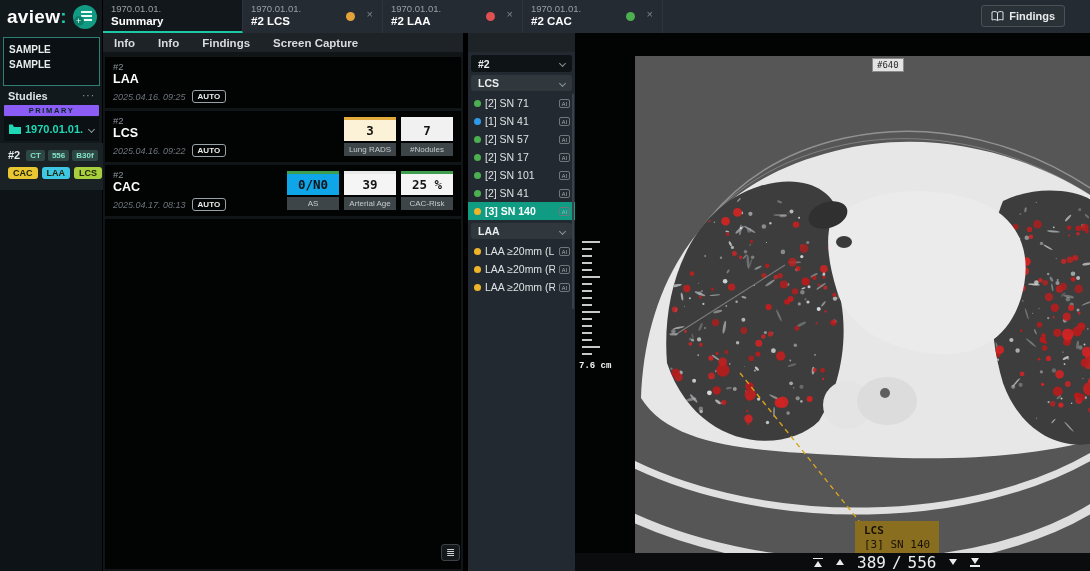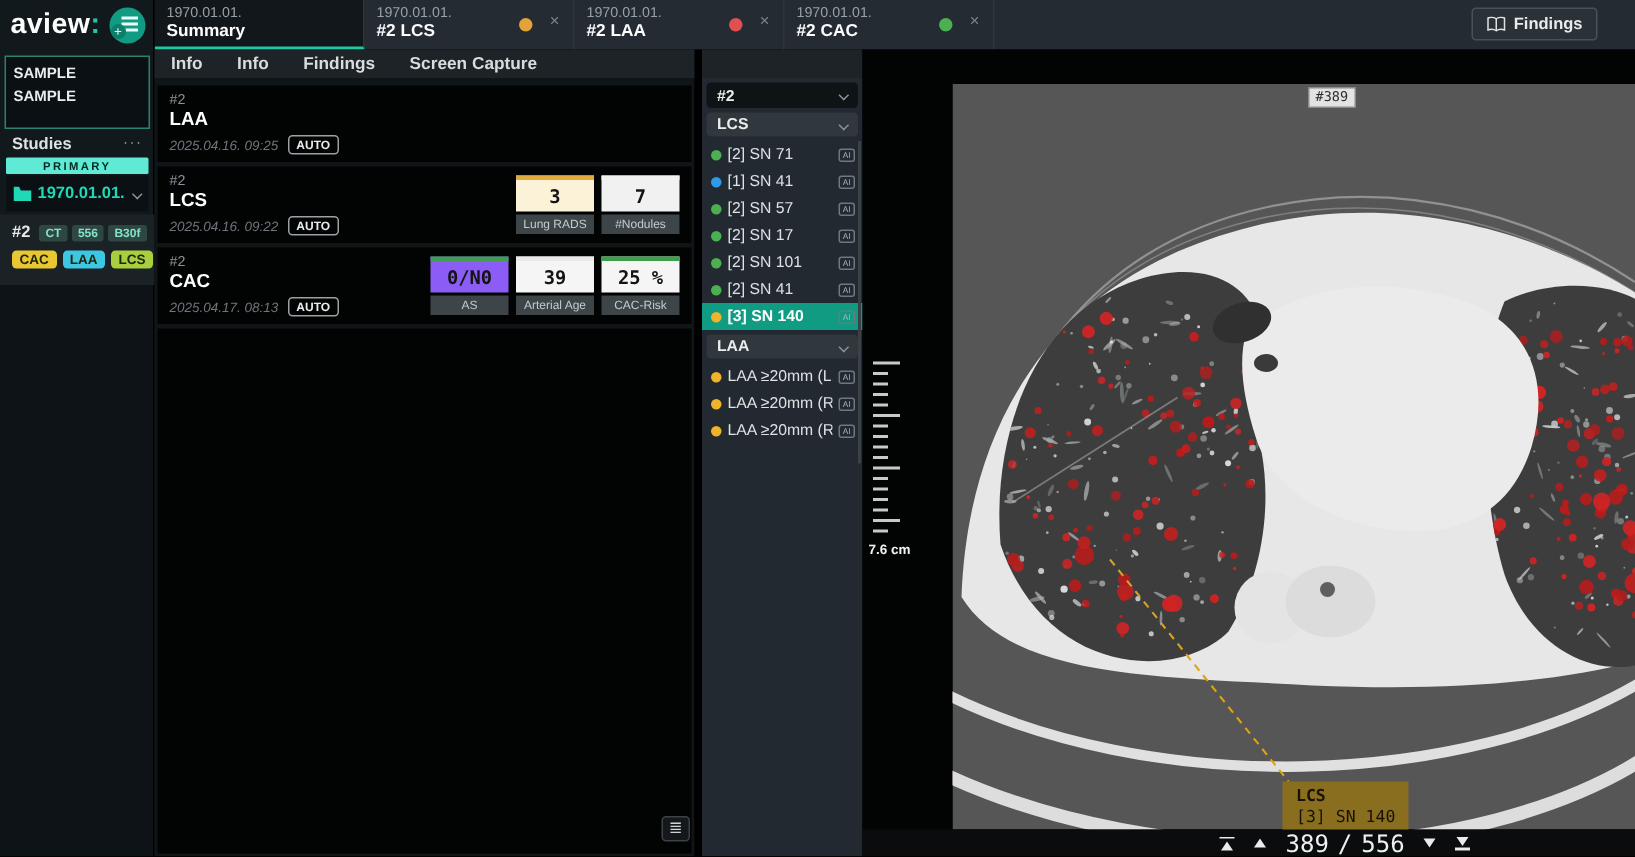--- a/index.html
+++ b/index.html
@@ -17,21 +17,21 @@
   .logo-colon { color:#1dc9a6; font-weight:bold; font-size:19px; }
   .logo-icon { margin-left:6px; width:24px; height:24px; border-radius:50%; background:#119b82; position:relative; }
   .logo-icon .l1,.logo-icon .l2,.logo-icon .l3 { position:absolute; left:8px; width:11px; height:2px; background:#eafffa; }
   .logo-icon .l1{top:6px} .logo-icon .l2{top:10px} .logo-icon .l3{top:14px}
   .logo-icon .plus { position:absolute; left:1px; top:11px; width:10px; height:10px; border-radius:50%; background:#0c7f6a; color:#eafffa; font-size:9px; line-height:10px; text-align:center; }
   .patient-box { left:3px; top:37px; width:97px; height:49px; border:1px solid #2c8173; background:#0a1013; padding:4px 5px; }
   .patient-line { font-size:10px; font-weight:bold; color:#e8eced; line-height:15px; }
   .studies-row { left:0; top:88px; width:103px; height:15px; display:flex; justify-content:space-between; padding:0 8px; align-items:center; }
   .studies-title { font-size:11px; font-weight:bold; color:#dde2e4; }
   .studies-menu { font-size:10px; color:#9aa3a8; letter-spacing:1px; }
-  .primary-badge { left:4px; top:105px; width:95px; height:11px; background:#5eead4; color:#062a21; font-size:7.5px; font-weight:bold; letter-spacing:1.6px; text-align:center; line-height:11px; border-radius:1px; }
+  .primary-badge { left:4px; top:105px; width:95px; height:11px; background:#8b5cf6; color:#062a21; font-size:7.5px; font-weight:bold; letter-spacing:1.6px; text-align:center; line-height:11px; border-radius:1px; }
   .study-row { left:4px; top:117px; width:95px; height:24px; background:#0a1013; display:flex; align-items:center; gap:4px; padding:0 5px; }
   .study-date { color:#1fd8b5; font-size:11px; font-weight:bold; flex:1; }
   .chev { width:5px; height:5px; border-right:1.5px solid #8b959a; border-bottom:1.5px solid #8b959a; transform:rotate(45deg); display:inline-block; }
   .series-area { left:0; top:143px; width:103px; height:47px; background:#1a2226; }
   .series-row { display:flex; align-items:center; gap:3px; padding:6px 0 0 8px; }
   .series-id { font-size:11px; font-weight:bold; color:#e6eaeb; margin-right:3px; }
   .sbadge { background:#2e4742; color:#84e2cc; font-size:8px; font-weight:bold; padding:1px 4px; border-radius:2px; }
   .module-row { display:flex; gap:4px; padding:6px 0 0 8px; }
   .mbadge { color:#20250c; font-size:9px; font-weight:bold; padding:1px 5px; border-radius:3px; }
 
@@ -82,21 +82,21 @@
   .fitem.selected { background:#0f9c83; }
   .fitem.selected .flabel { color:#fff; font-weight:bold; }
   .f-scroll { position:absolute; right:1px; top:42px; width:2px; height:215px; background:#3a4249; }
 
   
   .viewer { left:575px; top:33px; width:515px; height:538px; background:#020303; }
   .ct-wrap { position:absolute; left:60px; top:20px; width:455px; height:500px; }
   .slice-tag { position:absolute; left:297px; top:25px; background:#e3e3e3; color:#2c2c2c; font-size:9px; padding:1px 4px; border:1px solid #8a8a8a; font-family:"DejaVu Sans Mono", monospace; }
   .ruler { position:absolute; left:7px; top:208px; width:40px; }
   .ruler .tick { background:#c9c9c9; height:2px; margin-bottom:5px; }
-  .ruler-label { position:absolute; left:4px; top:328px; color:#f2f2f2; font-size:9px; font-weight:bold; font-family:Liberation Sans, sans-serif; }
+  .ruler-label { position:absolute; left:4px; top:328px; color:#f2f2f2; font-size:9px; font-weight:bold; font-family:Liberation Mono, monospace; }
   .annotation { position:absolute; left:280px; top:488px; background:#8a6e20; color:#191204; padding:3px 9px 4px; font-family:"DejaVu Sans Mono", monospace; }
   .annotation .a1 { font-size:11px; font-weight:bold; }
   .annotation .a2 { font-size:11px; margin-top:1px; }
   .navbar { position:absolute; left:0; bottom:0; width:515px; height:18px; background:#0a0c0d; display:flex; align-items:center; gap:13px; padding-left:238px; }
   .navico { display:flex; flex-direction:column; align-items:center; gap:1.5px; }
   .tri-up { width:0; height:0; border-left:4.5px solid transparent; border-right:4.5px solid transparent; border-bottom:6px solid #e9ebec; }
   .tri-down { width:0; height:0; border-left:4.5px solid transparent; border-right:4.5px solid transparent; border-top:6px solid #e9ebec; }
   .hbar { width:10px; height:1.5px; background:#e9ebec; }
   .nav-count { color:#edf0f1; font-size:16px; font-family:"DejaVu Sans Mono", monospace; display:flex; gap:6px; }
 </style>
@@ -221,21 +221,21 @@
 
     <div class="card c3">
       <div class="cid">#2</div>
       <div class="cname">CAC</div>
       <div class="cmeta">
         <span class="cdate">2025.04.17. 08:13</span>
         <span class="auto-pill">AUTO</span>
       </div>
       <div class="vals">
         <div class="vbox">
-          <div class="vv mono" style="background: #8b5cf6; border-top-color: rgb(63, 158, 78);">0/N0</div>
+          <div class="vv mono" style="background: #0ea5e9; border-top-color: rgb(63, 158, 78);">0/N0</div>
           <div class="vl">AS</div>
         </div>
         <div class="vbox">
           <div class="vv mono" style="background: rgb(245, 245, 245); border-top-color: rgb(233, 233, 233);">39</div>
           <div class="vl">Arterial Age</div>
         </div>
         <div class="vbox">
           <div class="vv mono" style="background: rgb(245, 245, 245); border-top-color: rgb(63, 158, 78);">25 %</div>
           <div class="vl">CAC-Risk</div>
         </div>
@@ -728,21 +728,21 @@
         <ellipse cx="209" cy="189" rx="8" ry="6" fill="#3a3a3a"></ellipse>
         <circle cx="212" cy="352" r="24" fill="#e4e4e4"></circle>
         <ellipse cx="252" cy="348" rx="30" ry="24" fill="#dcdcdc"></ellipse>
         <circle cx="250" cy="340" r="5" fill="#5f5f5f"></circle>
         <path d="M -8,408 C 130,478 340,474 462,400" stroke="#e0e0e0" stroke-width="7" fill="none"></path>
         <path d="M -8,462 C 140,532 350,524 462,452" stroke="#dddddd" stroke-width="9" fill="none"></path>
         <path d="M -8,500 C 80,548 200,570 320,578" stroke="#a8a8a8" stroke-width="5" fill="none" opacity="0.5"></path>
         <path d="M 105,320 L 224,468" stroke="#d9a31c" stroke-width="1.4" stroke-dasharray="5,4" fill="none"></path>
       </svg>
     </div>
-    <div class="slice-tag">#389</div>
+    <div class="slice-tag">#640</div>
     <div class="ruler" id="ruler">
         <div class="tick" style="width:18px"></div>
         <div class="tick" style="width:10px"></div>
         <div class="tick" style="width:10px"></div>
         <div class="tick" style="width:10px"></div>
         <div class="tick" style="width:10px"></div>
         <div class="tick" style="width:18px"></div>
         <div class="tick" style="width:10px"></div>
         <div class="tick" style="width:10px"></div>
         <div class="tick" style="width:10px"></div>

